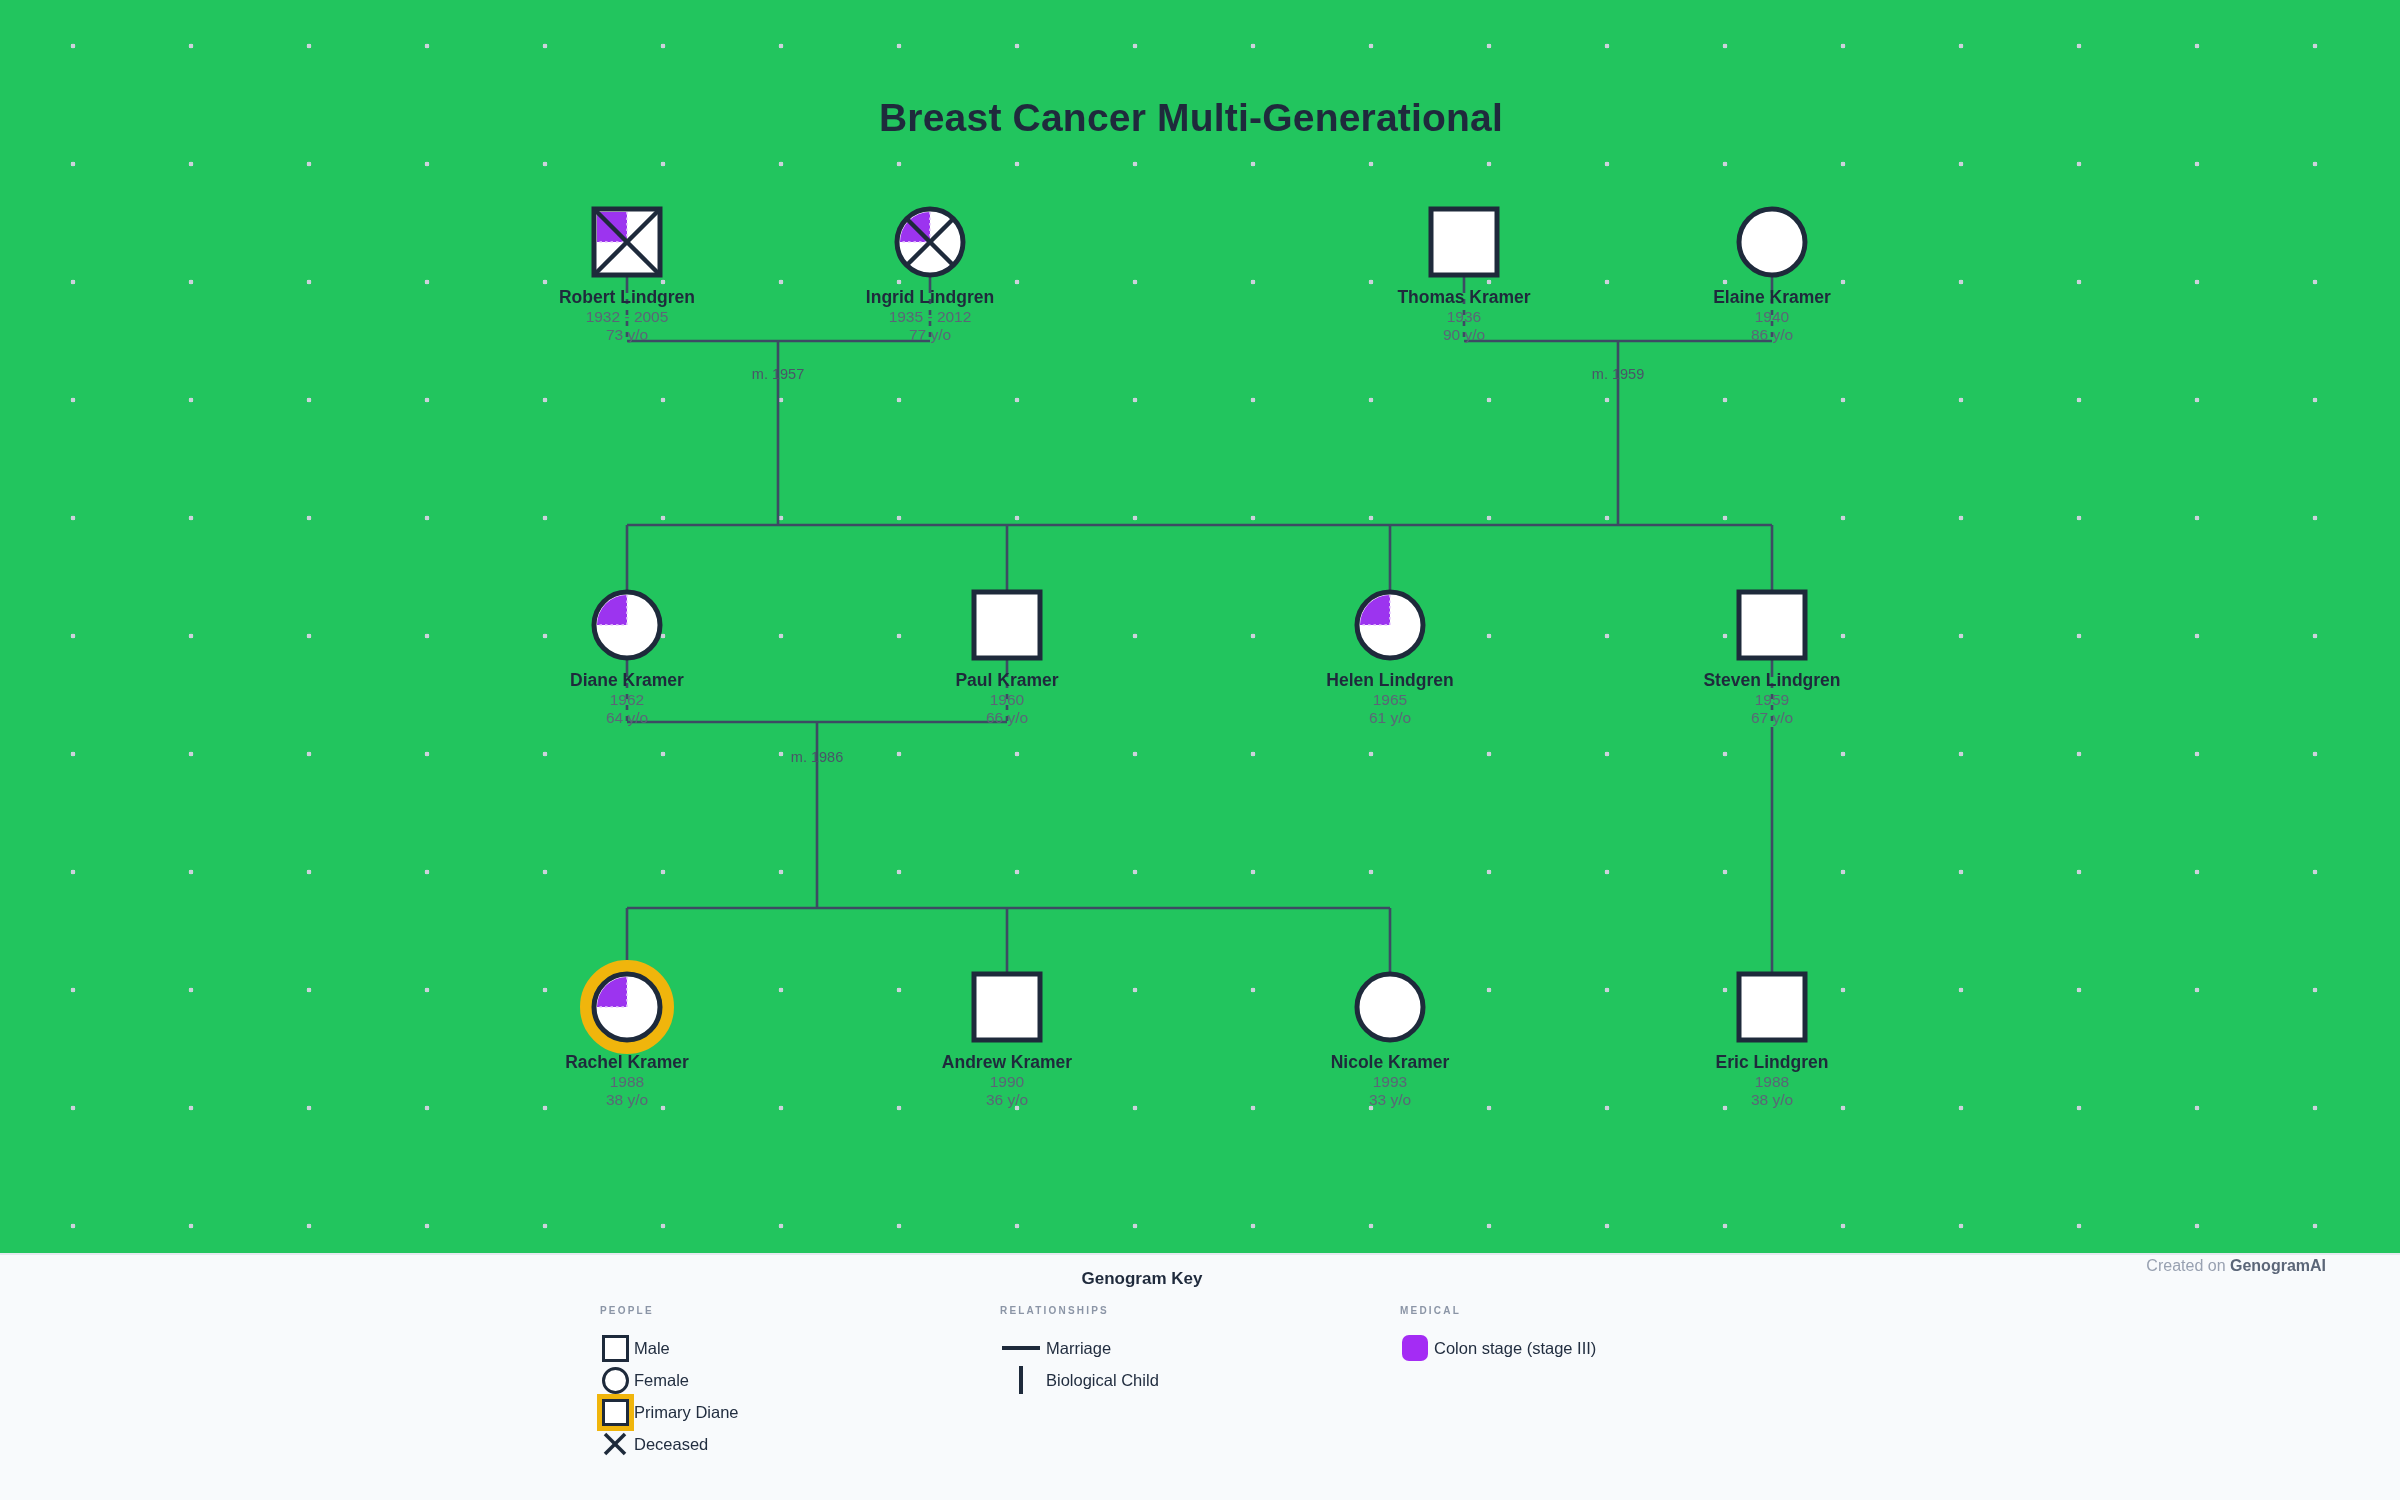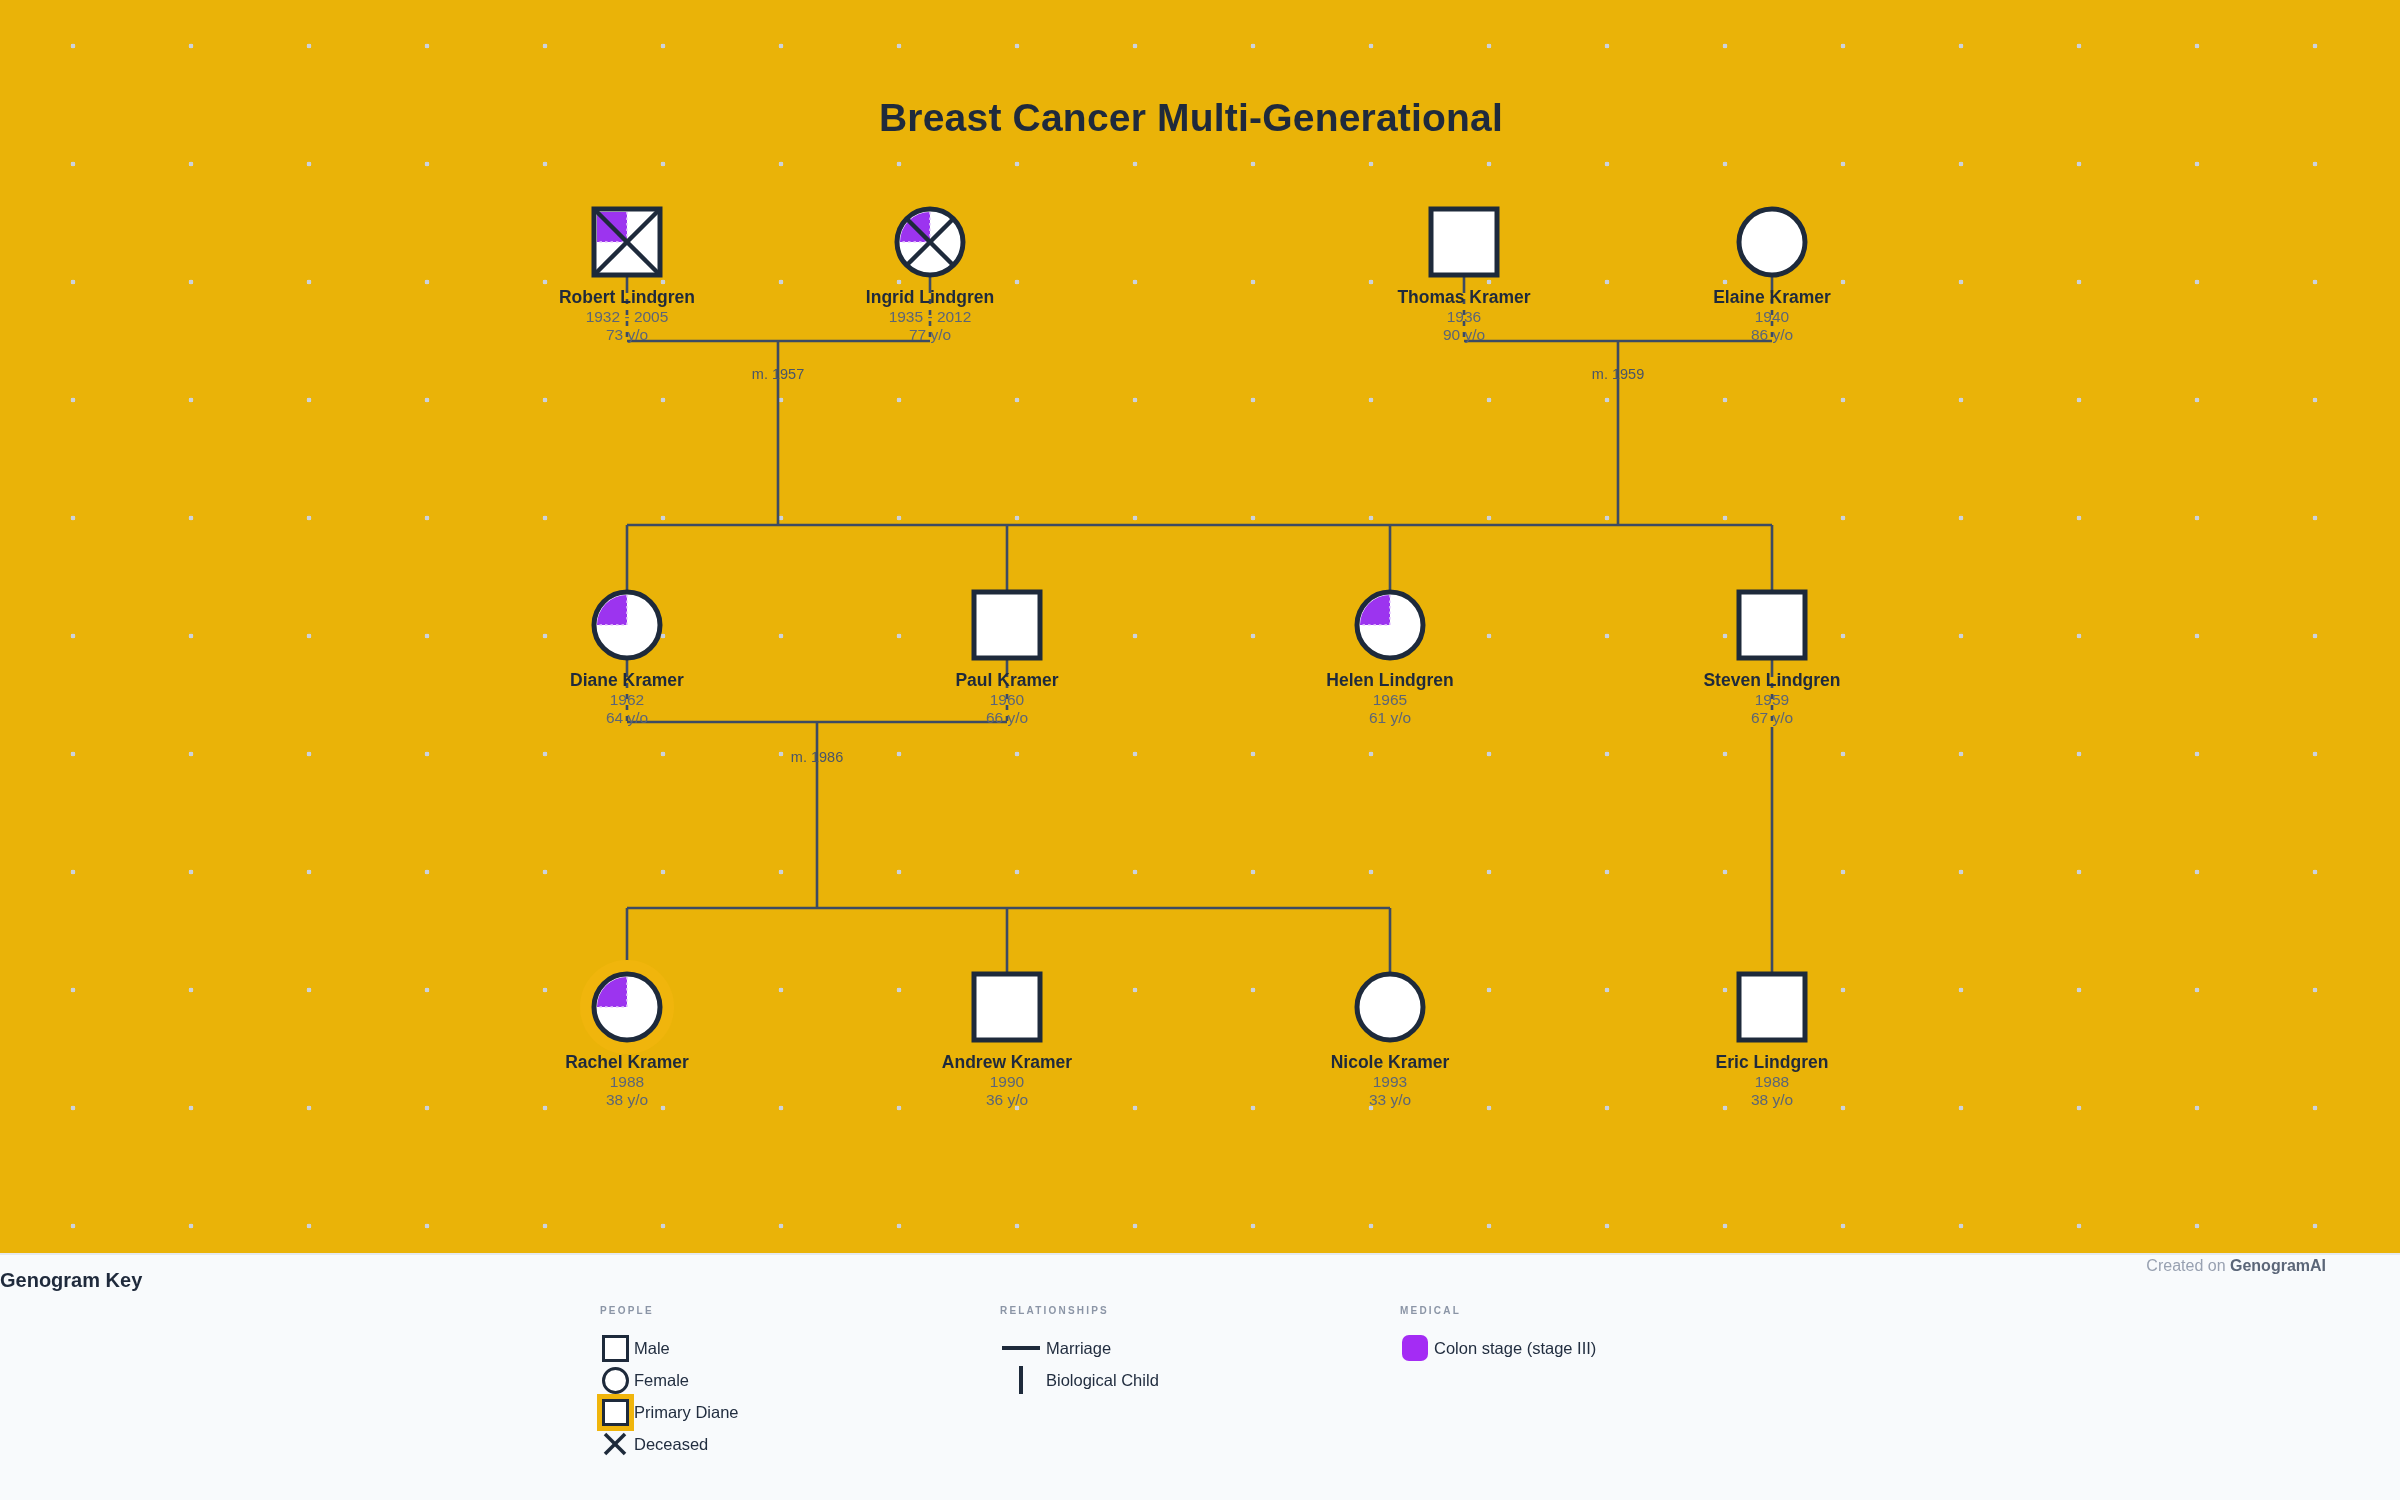--- a/index.html
+++ b/index.html
@@ -1,27 +1,27 @@
 <!DOCTYPE html>
 <html><head>
 <meta charset="utf-8">
 <style>
   html,body{margin:0;padding:0;background:#eef1f5;}
   #stage{position:relative;width:2400px;height:1500px;overflow:hidden;
-    background:#eab308;font-family:"Liberation Sans","DejaVu Sans",sans-serif;}
+    background:#22c55e;font-family:"Liberation Sans","DejaVu Sans",sans-serif;}
   #canvas{position:absolute;left:0;top:0;width:2400px;height:1253px;
     background-image:radial-gradient(circle,#ccd2db 2.2px,rgba(0,0,0,0) 2.6px);
     background-size:118px 118px;background-position:14px -13px;}
   #tree{position:absolute;left:0;top:0;}
   #page-title{position:absolute;left:0;top:96px;width:2382px;text-align:center;
     font-size:39px;font-weight:700;color:#1f2a3c;letter-spacing:.2px;}
   #footer{position:absolute;left:0;top:1253px;width:2400px;height:247px;
     background:#f8fafc;border-top:2px solid #e5e9f0;box-sizing:border-box;}
-  #key-title{position:absolute;left:0;top:14px;width:2284px;
-    font-size:20px;font-weight:700;color:#1f2a3c;}
+  #key-title{position:absolute;left:0;top:14px;width:2284px;text-align:center;
+    font-size:17px;font-weight:700;color:#1f2a3c;}
   #credit{position:absolute;right:74px;top:2px;font-size:16px;color:#98a1b1;}
   #credit .brand{font-weight:700;color:#5b6678;}
   .key-col{position:absolute;top:50px;}
   .key-heading{font-size:10px;font-weight:700;letter-spacing:2.2px;color:#8b95a6;
     margin-bottom:16px;}
   .key-row{display:flex;align-items:center;height:32px;gap:4px;}
   .kicon{width:30px;display:flex;justify-content:center;align-items:center;}
   .klabel{font-size:16.5px;color:#222e40;}
   .sq{display:inline-block;width:21px;height:21px;background:#fff;
     border:3.5px solid #1e2a3b;}

